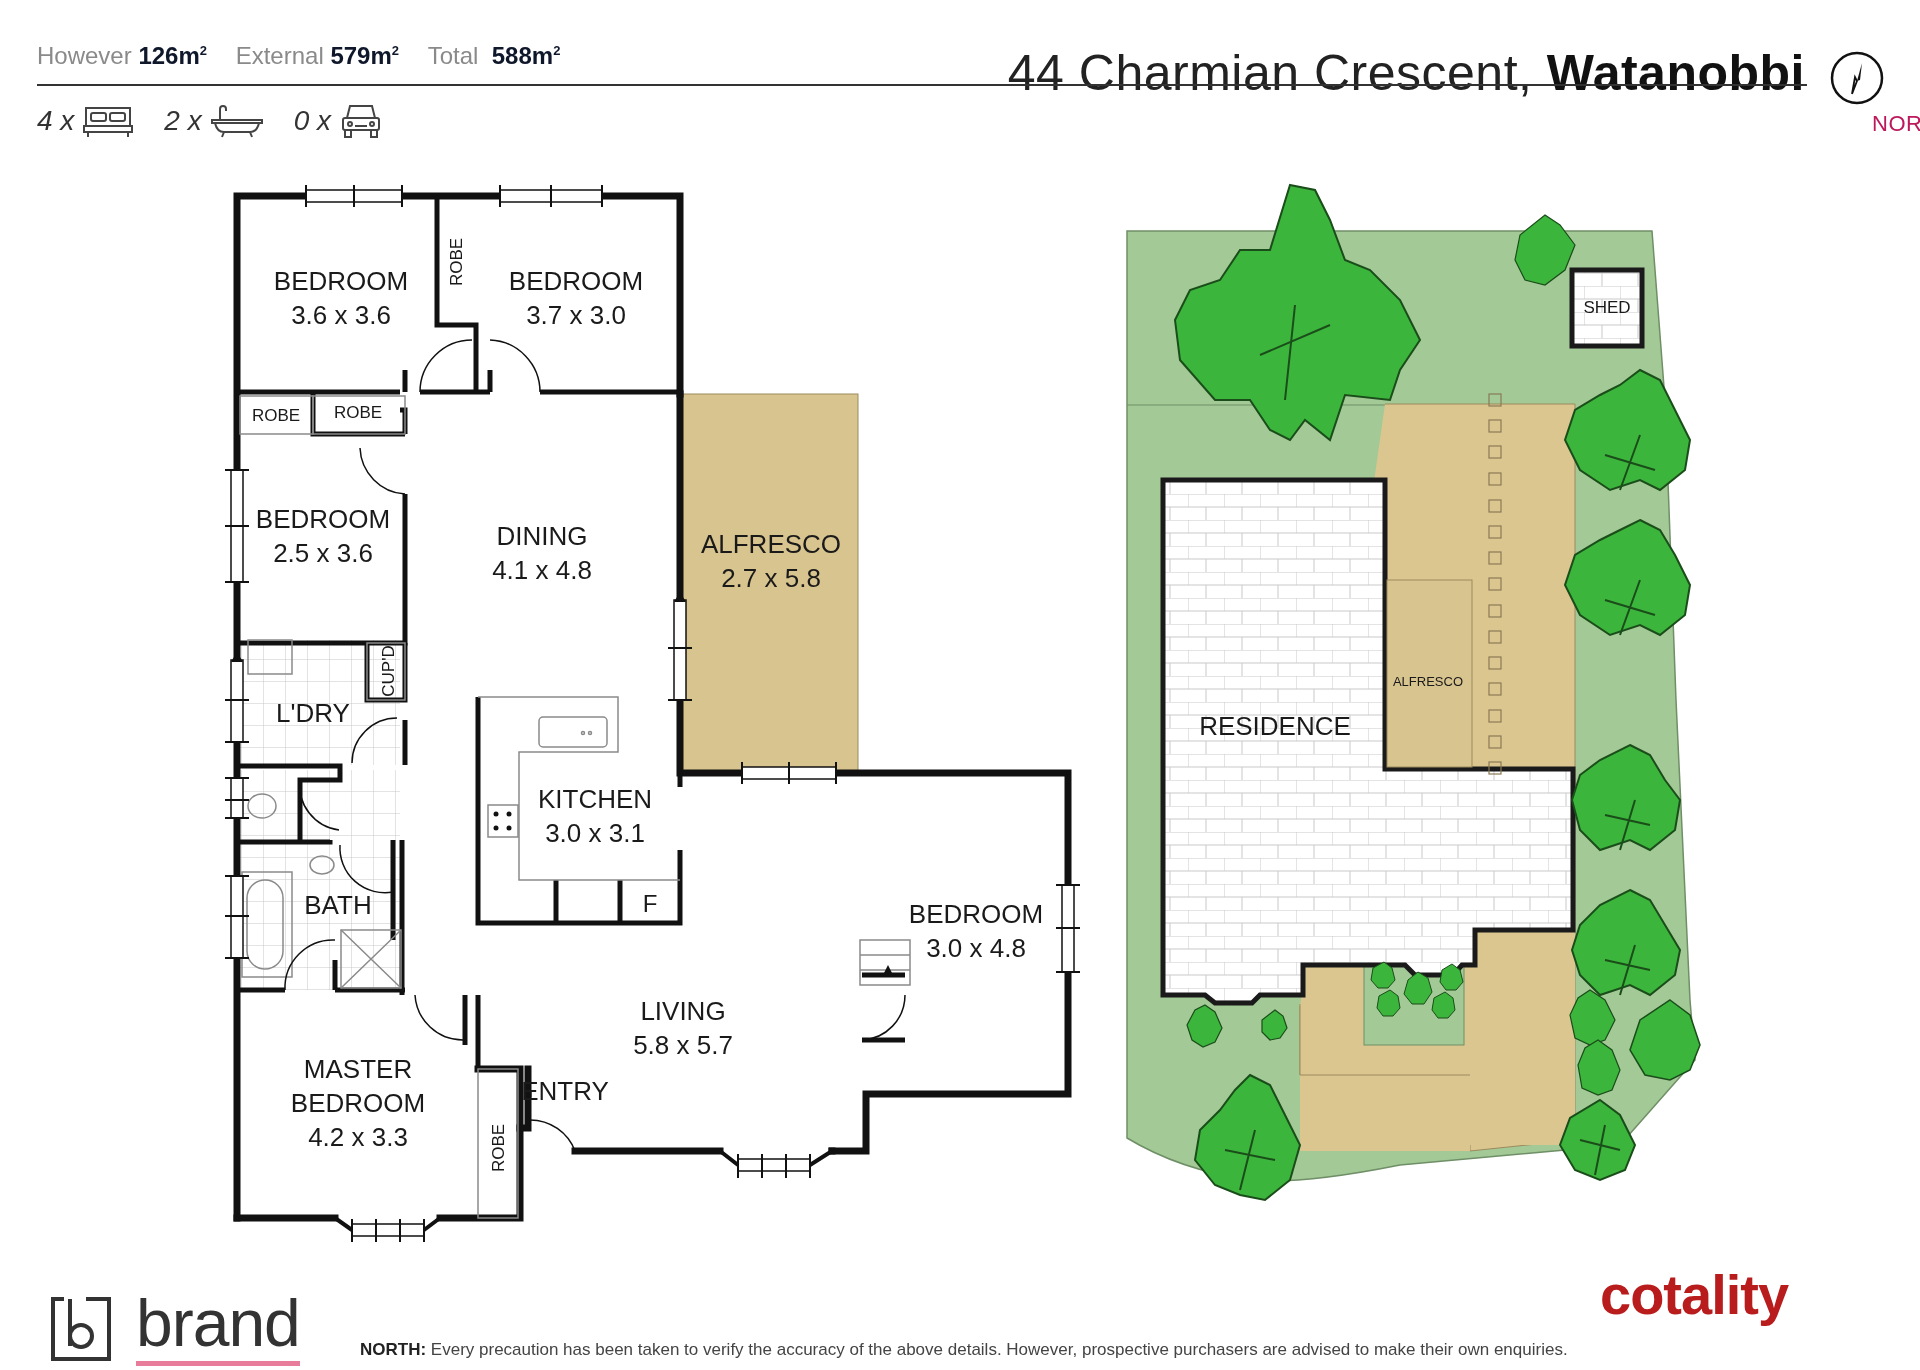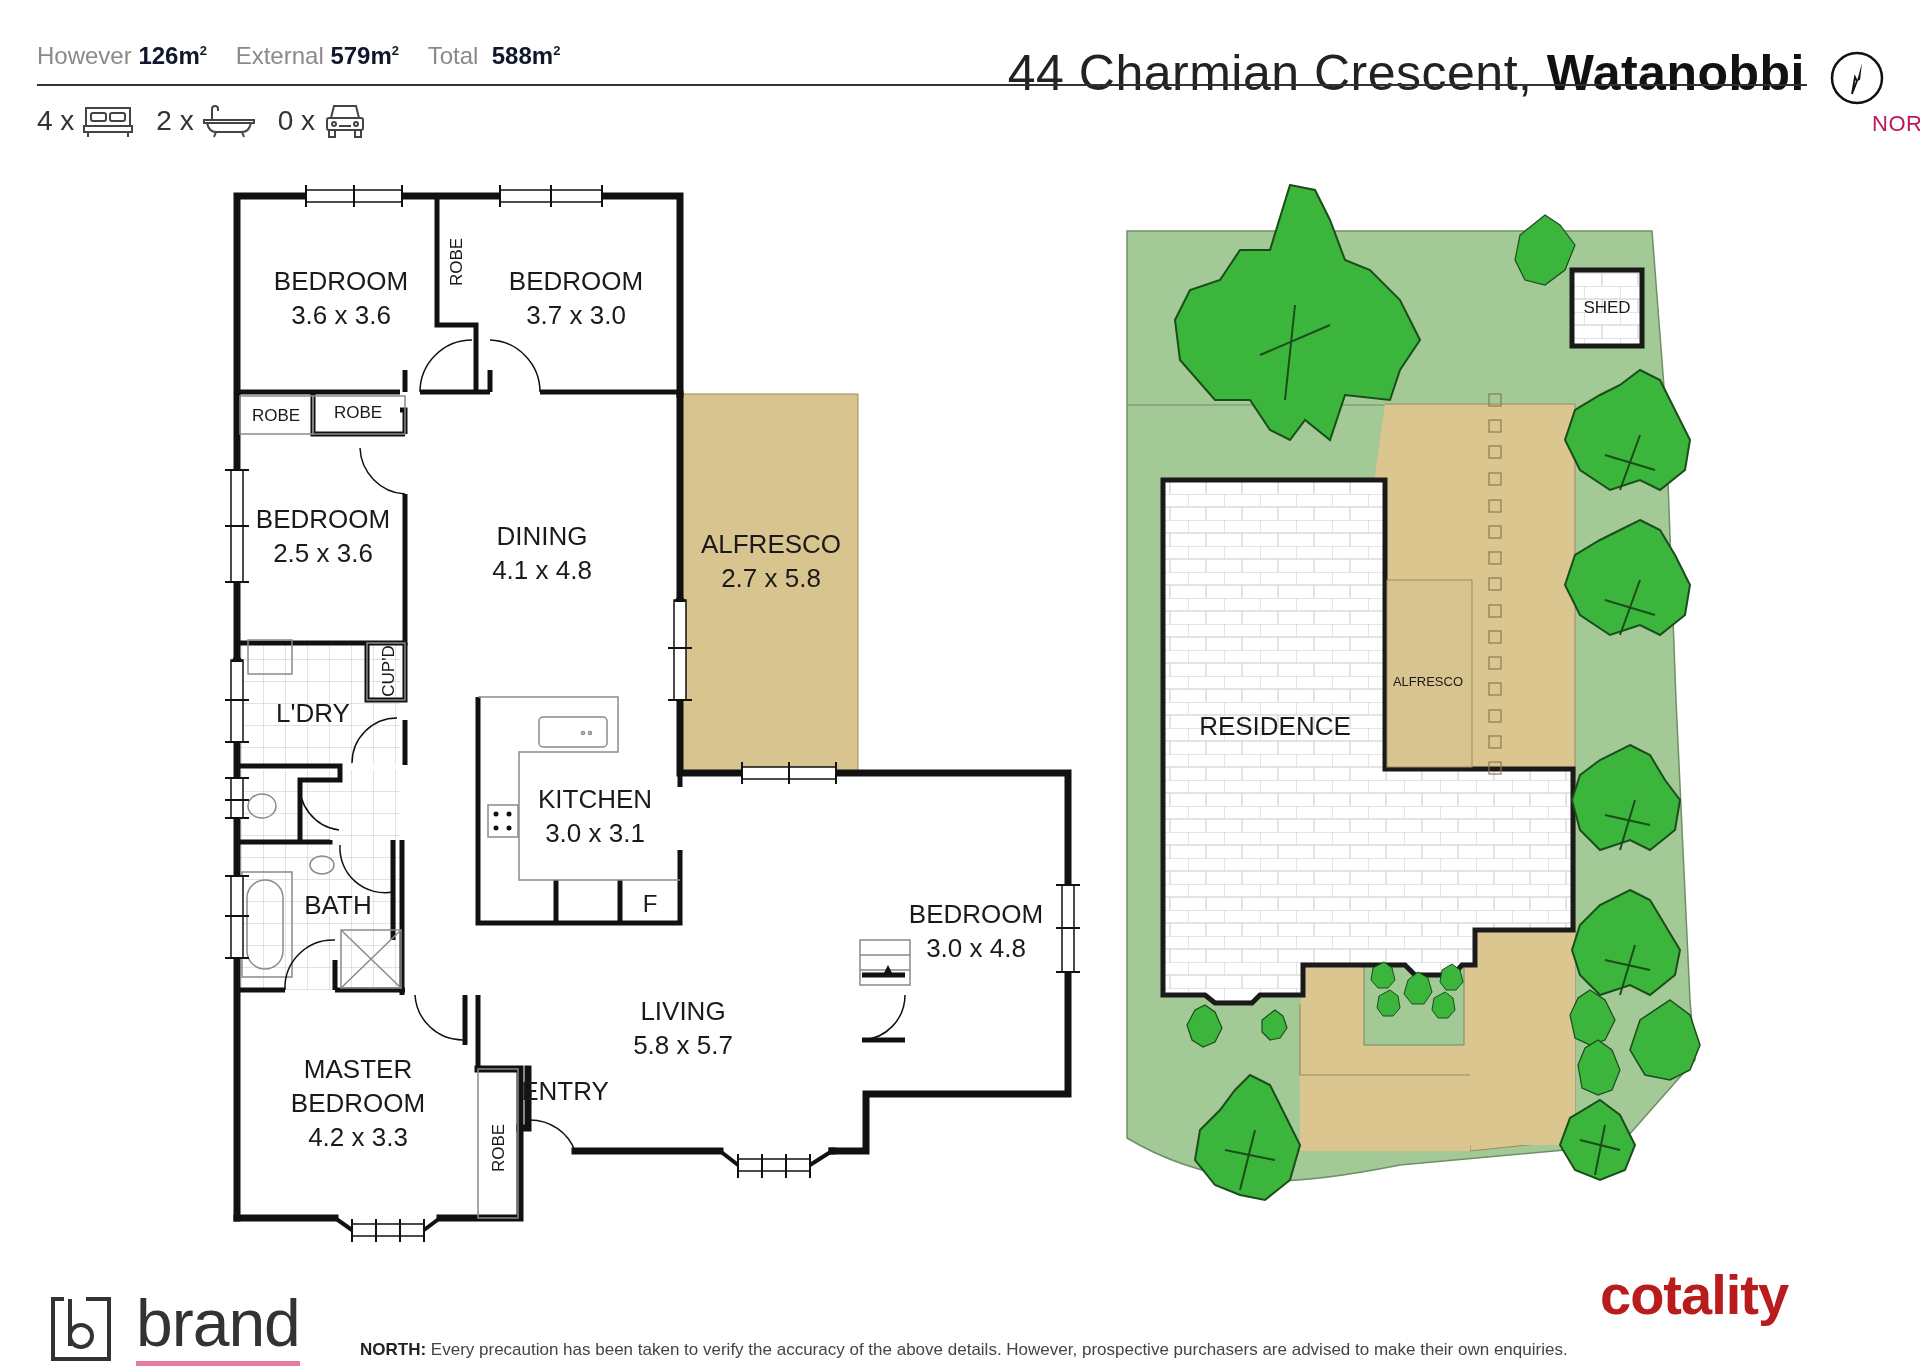--- a/index.html
+++ b/index.html
@@ -5,21 +5,21 @@
   html, body { margin: 0; padding: 0; background: #ffffff; }
   body { width: 1920px; height: 1370px; position: relative; overflow: hidden; font-family: "Liberation Sans", "DejaVu Sans", sans-serif; color: #1a1a1a; }
   .abs { position: absolute; }
   .header-stats { left: 37px; top: 42px; font-size: 24px; color: #8a8a8a; white-space: nowrap; }
   .header-stats b { color: #0f172a; font-weight: 700; }
   .header-stats .stat { margin-right: 22px; }
   .header-stats sup { font-size: 13px; }
   .rule { left: 37px; top: 84px; width: 1770px; height: 2px; background: #333; }
   .title { right: 115px; top: 20px; font-size: 50px; font-weight: 300; letter-spacing: 0.5px; white-space: nowrap; color: #222; margin-top: 24px; }
   .title b { font-weight: 700; color: #111; }
-  .features { left: 37px; top: 102px; font-size: 28px; color: #333; display: flex; align-items: center; gap: 2px; }
+  .features { left: 37px; top: 102px; font-size: 28px; color: #333; display: flex; align-items: center; gap: 10px; font-style: italic; }
   .feature { display: flex; align-items: center; gap: 8px; margin-right: 20px; }
   .compass { left: 1829px; top: 50px; width: 56px; height: 56px; }
   .north { left: 1872px; top: 111px; font-size: 22px; color: #be185d; letter-spacing: 0.5px; }
   .room-label { font-family: "Liberation Sans", "DejaVu Sans", sans-serif; fill: #1a1a1a; text-anchor: middle; }
   .footer-logo { left: 50px; top: 1290px; display: flex; align-items: flex-end; gap: 24px; }
   .brand-text { font-size: 66px; font-weight: 400; color: #333; letter-spacing: -1px; line-height: 1; position: relative; padding-bottom: 6px; }
   .brand-text::after { content: ""; position: absolute; left: 0; right: 0; bottom: -4px; height: 5px; background: #e87d9b; }
   .note { left: 360px; top: 1340px; font-size: 17px; color: #444; white-space: nowrap; }
   .note b { color: #222; font-weight: 700; }
   .watermark { left: 1600px; top: 1262px; font-size: 56px; color: #b91c1c; font-weight: 700; letter-spacing: -1px; }

